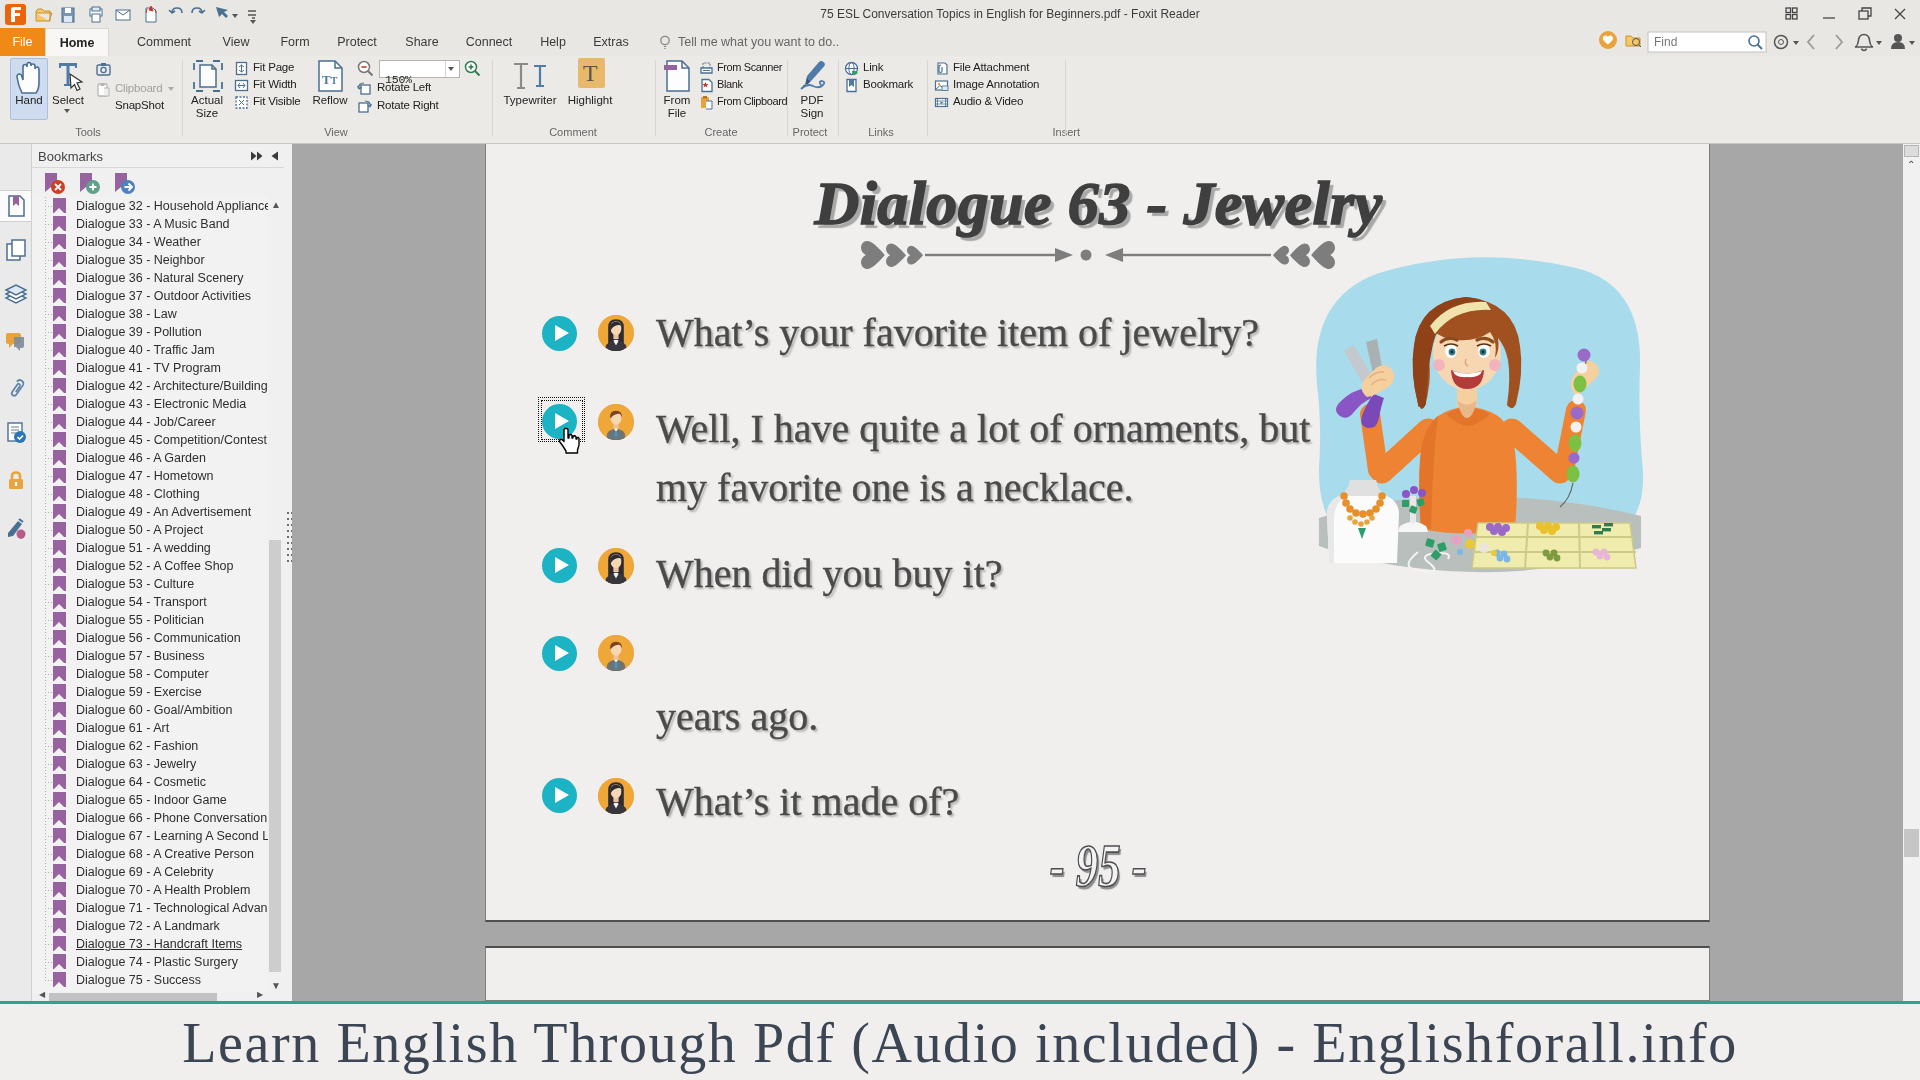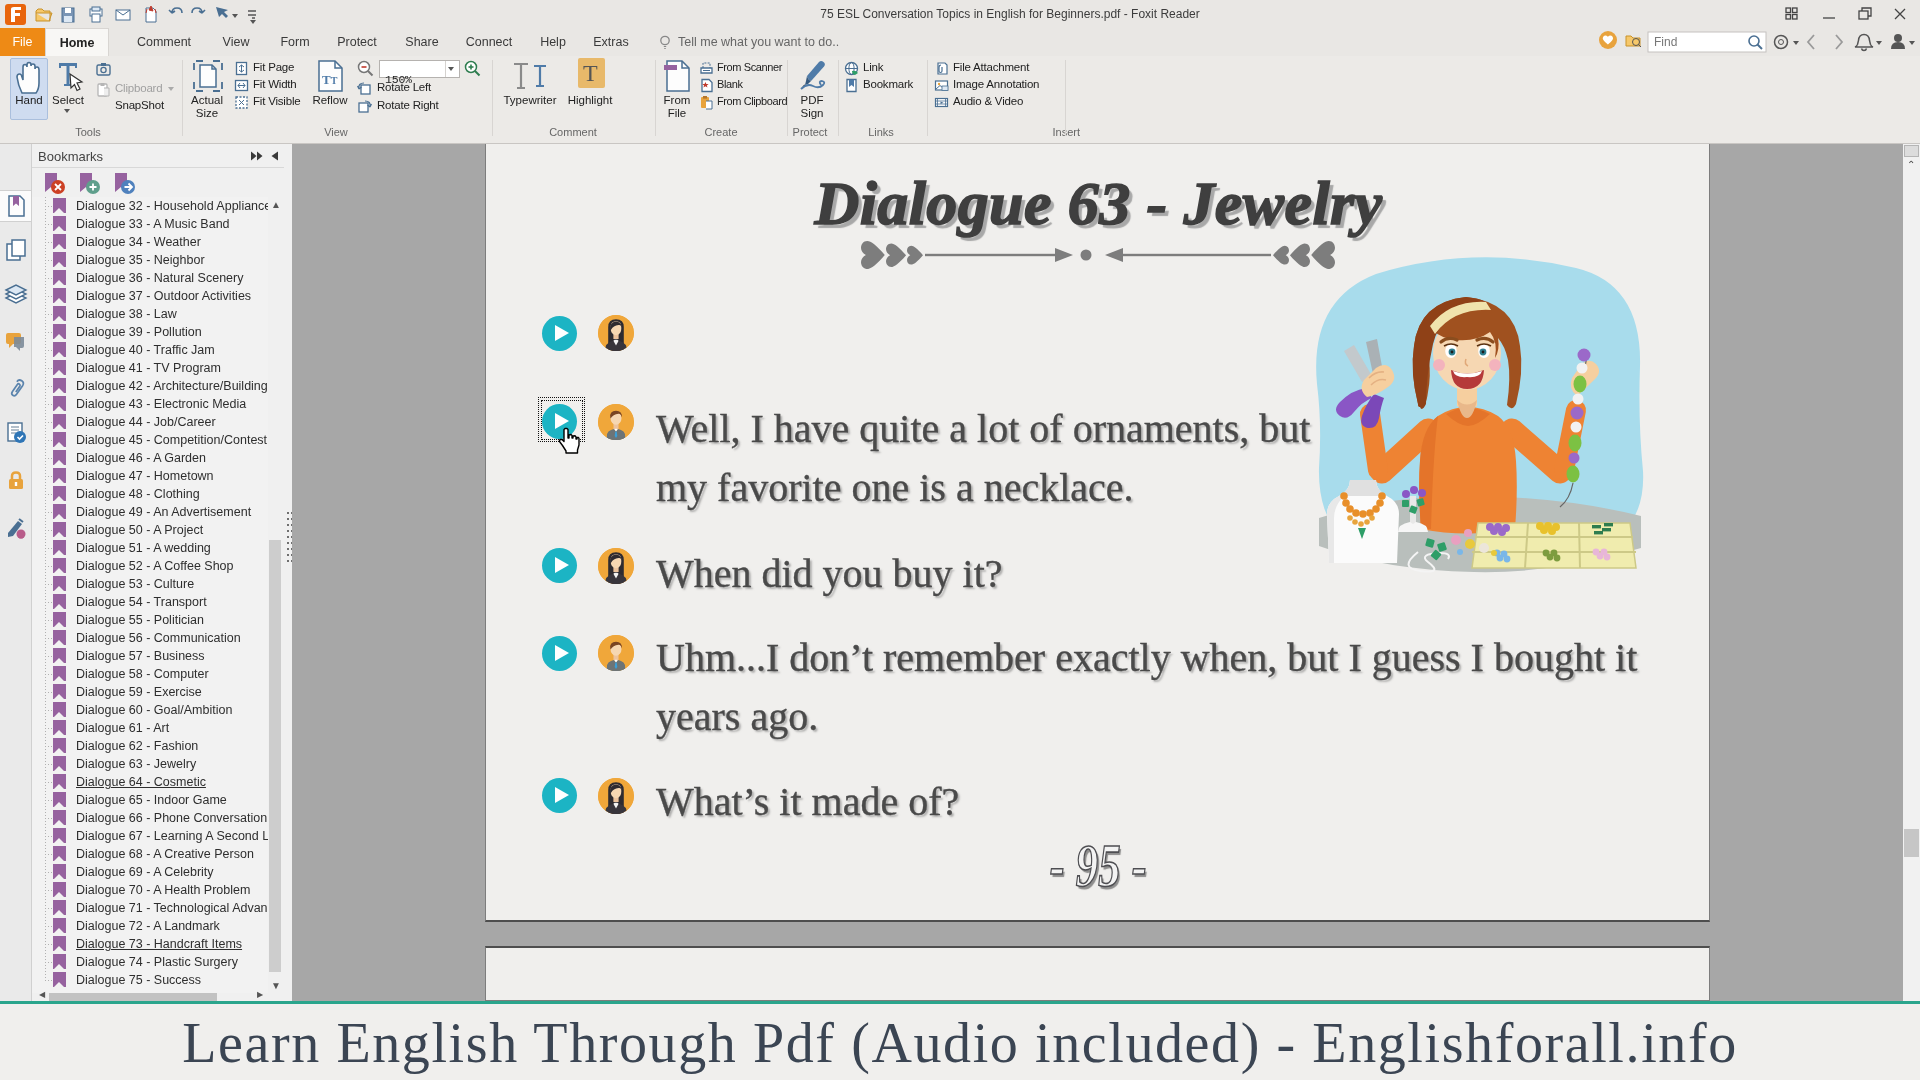--- a/index.html
+++ b/index.html
@@ -456,21 +456,21 @@
 <div class="bmrow" style="top:396px;"><span class="bmflag"></span>Dialogue 54 - Transport</div>
 <div class="bmrow" style="top:414px;"><span class="bmflag"></span>Dialogue 55 - Politician</div>
 <div class="bmrow" style="top:432px;"><span class="bmflag"></span>Dialogue 56 - Communication</div>
 <div class="bmrow" style="top:450px;"><span class="bmflag"></span>Dialogue 57 - Business</div>
 <div class="bmrow" style="top:468px;"><span class="bmflag"></span>Dialogue 58 - Computer</div>
 <div class="bmrow" style="top:486px;"><span class="bmflag"></span>Dialogue 59 - Exercise</div>
 <div class="bmrow" style="top:504px;"><span class="bmflag"></span>Dialogue 60 - Goal/Ambition</div>
 <div class="bmrow" style="top:522px;"><span class="bmflag"></span>Dialogue 61 - Art</div>
 <div class="bmrow" style="top:540px;"><span class="bmflag"></span>Dialogue 62 - Fashion</div>
 <div class="bmrow" style="top:558px;"><span class="bmflag"></span>Dialogue 63 - Jewelry</div>
-<div class="bmrow" style="top:576px;text-decoration:underline;"><span class="bmflag"></span>Dialogue 64 - Cosmetic</div>
+<div class="bmrow" style="top:576px;"><span class="bmflag"></span>Dialogue 64 - Cosmetic</div>
 <div class="bmrow" style="top:594px;"><span class="bmflag"></span>Dialogue 65 - Indoor Game</div>
 <div class="bmrow" style="top:612px;"><span class="bmflag"></span>Dialogue 66 - Phone Conversation</div>
 <div class="bmrow" style="top:630px;"><span class="bmflag"></span>Dialogue 67 - Learning A Second La</div>
 <div class="bmrow" style="top:648px;"><span class="bmflag"></span>Dialogue 68 - A Creative Person</div>
 <div class="bmrow" style="top:666px;"><span class="bmflag"></span>Dialogue 69 - A Celebrity</div>
 <div class="bmrow" style="top:684px;"><span class="bmflag"></span>Dialogue 70 - A Health Problem</div>
 <div class="bmrow" style="top:702px;"><span class="bmflag"></span>Dialogue 71 - Technological Advanc</div>
 <div class="bmrow" style="top:720px;"><span class="bmflag"></span>Dialogue 72 - A Landmark</div>
 <div class="bmrow" style="top:738px;text-decoration:underline;"><span class="bmflag"></span>Dialogue 73 - Handcraft Items</div>
 <div class="bmrow" style="top:756px;text-align:right;"><span class="bmflag"></span>Dialogue 74 - Plastic Surgery</div>
@@ -530,20 +530,21 @@
       <div class="play" style="left:56px;top:172px;"></div>
 <svg class="avatar" style="left:112px;top:171px;" viewBox="0 0 36 36">
 <circle cx="18" cy="18" r="18" fill="#f0a73a"></circle>
 <path d="M10.2 36 L10.2 12 Q10.2 4.2 18 4.2 Q25.8 4.2 25.8 12 L25.8 36 Z" fill="#2e2b30"></path>
 <rect x="15.4" y="16.5" width="5.2" height="7.5" fill="#edc39d"></rect>
 <path d="M12.6 12.5 Q12.6 6.2 18 6.2 Q23.4 6.2 23.4 12.5 Q23.4 19.8 18 20.2 Q12.6 19.8 12.6 12.5 Z" fill="#f6d7b2"></path>
 <path d="M12.2 15 Q11.4 7.5 18 6.6 Q24.6 7.5 23.8 15 Q23.8 9.5 20.6 10 Q15.2 10.8 13.2 14.5 Q12.2 16.5 12.2 15 Z" fill="#2e2b30"></path>
 <path d="M7 36 Q7 28 14 26 L18 25.5 L22 26 Q29 28 29 36 Z" fill="#38353c"></path>
 <path d="M15.4 25.8 L18 30.5 L20.6 25.8 L19.4 24.8 L16.6 24.8 Z" fill="#f4f4f4"></path>
 </svg>
+<div class="dlgtext" style="left:170px;top:165.0px;">What’s your favorite item of jewelry?</div>
 <div class="play" style="left:56px;top:260px;"></div>
 <svg class="avatar" style="left:112px;top:260px;" viewBox="0 0 36 36">
 <circle cx="18" cy="18" r="18" fill="#f0a73a"></circle>
 <path d="M8 36 Q9 27 18 26.5 Q27 27 28 36 Z" fill="#6d7476"></path>
 <rect x="15.5" y="19" width="5" height="7" fill="#edc39d"></rect>
 <ellipse cx="18" cy="14" rx="5.5" ry="6.8" fill="#f6d7b2"></ellipse>
 <path d="M12.3 13.5 Q11.5 6.8 18 6.8 Q24.5 6.8 23.7 13.5 Q23 9.5 20.5 9.8 Q15 10.5 12.5 14.5 Z" fill="#7a4522"></path>
 <path d="M18 27 L15.8 25 L13 26 Q10 27 9 30 L9 36 L18 36 Z M18 27 L20.2 25 L23 26 Q26 27 27 30 L27 36 L18 36 Z" fill="#6d7476"></path>
 <path d="M16.5 25.5 L18 27.5 L19.5 25.5 L18 24.5 Z" fill="#fff"></path>
 <path d="M17.3 27.5 L18.7 27.5 L19.3 32 L18 34 L16.7 32 Z" fill="#3a9fd8"></path>
@@ -565,21 +566,20 @@
 <svg class="avatar" style="left:112px;top:491px;" viewBox="0 0 36 36">
 <circle cx="18" cy="18" r="18" fill="#f0a73a"></circle>
 <path d="M8 36 Q9 27 18 26.5 Q27 27 28 36 Z" fill="#6d7476"></path>
 <rect x="15.5" y="19" width="5" height="7" fill="#edc39d"></rect>
 <ellipse cx="18" cy="14" rx="5.5" ry="6.8" fill="#f6d7b2"></ellipse>
 <path d="M12.3 13.5 Q11.5 6.8 18 6.8 Q24.5 6.8 23.7 13.5 Q23 9.5 20.5 9.8 Q15 10.5 12.5 14.5 Z" fill="#7a4522"></path>
 <path d="M18 27 L15.8 25 L13 26 Q10 27 9 30 L9 36 L18 36 Z M18 27 L20.2 25 L23 26 Q26 27 27 30 L27 36 L18 36 Z" fill="#6d7476"></path>
 <path d="M16.5 25.5 L18 27.5 L19.5 25.5 L18 24.5 Z" fill="#fff"></path>
 <path d="M17.3 27.5 L18.7 27.5 L19.3 32 L18 34 L16.7 32 Z" fill="#3a9fd8"></path>
 </svg>
-<div class="dlgtext" style="left:170px;top:490.0px;">Uhm...I don’t remember exactly when, but I guess I bought it</div>
 <div class="dlgtext" style="left:170px;top:549.3px;">years ago.</div>
 <div class="play" style="left:56px;top:634px;"></div>
 <svg class="avatar" style="left:112px;top:634px;" viewBox="0 0 36 36">
 <circle cx="18" cy="18" r="18" fill="#f0a73a"></circle>
 <path d="M10.2 36 L10.2 12 Q10.2 4.2 18 4.2 Q25.8 4.2 25.8 12 L25.8 36 Z" fill="#2e2b30"></path>
 <rect x="15.4" y="16.5" width="5.2" height="7.5" fill="#edc39d"></rect>
 <path d="M12.6 12.5 Q12.6 6.2 18 6.2 Q23.4 6.2 23.4 12.5 Q23.4 19.8 18 20.2 Q12.6 19.8 12.6 12.5 Z" fill="#f6d7b2"></path>
 <path d="M12.2 15 Q11.4 7.5 18 6.6 Q24.6 7.5 23.8 15 Q23.8 9.5 20.6 10 Q15.2 10.8 13.2 14.5 Q12.2 16.5 12.2 15 Z" fill="#2e2b30"></path>
 <path d="M7 36 Q7 28 14 26 L18 25.5 L22 26 Q29 28 29 36 Z" fill="#38353c"></path>
 <path d="M15.4 25.8 L18 30.5 L20.6 25.8 L19.4 24.8 L16.6 24.8 Z" fill="#f4f4f4"></path>

